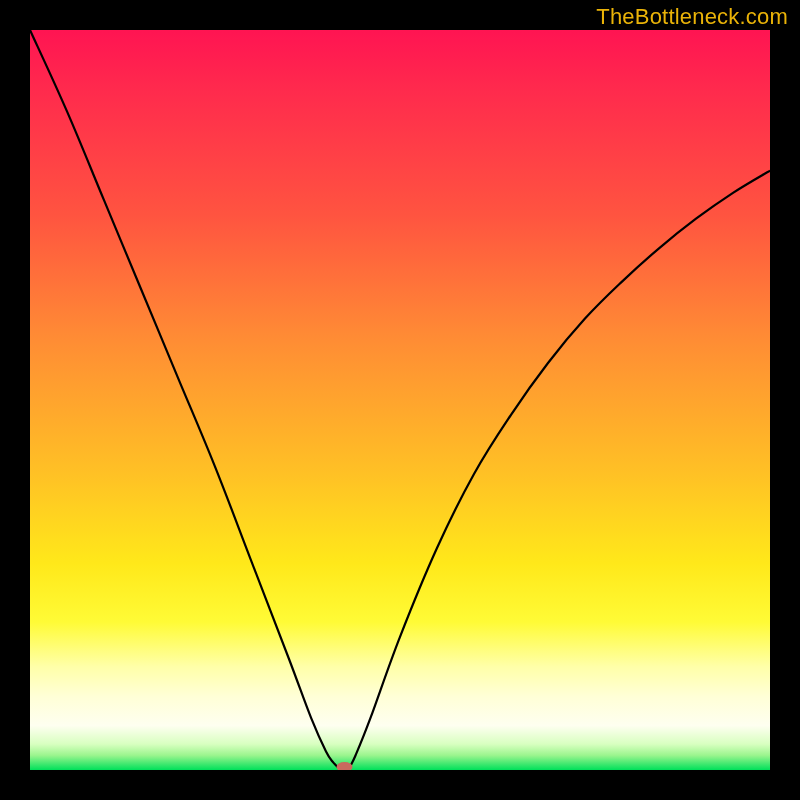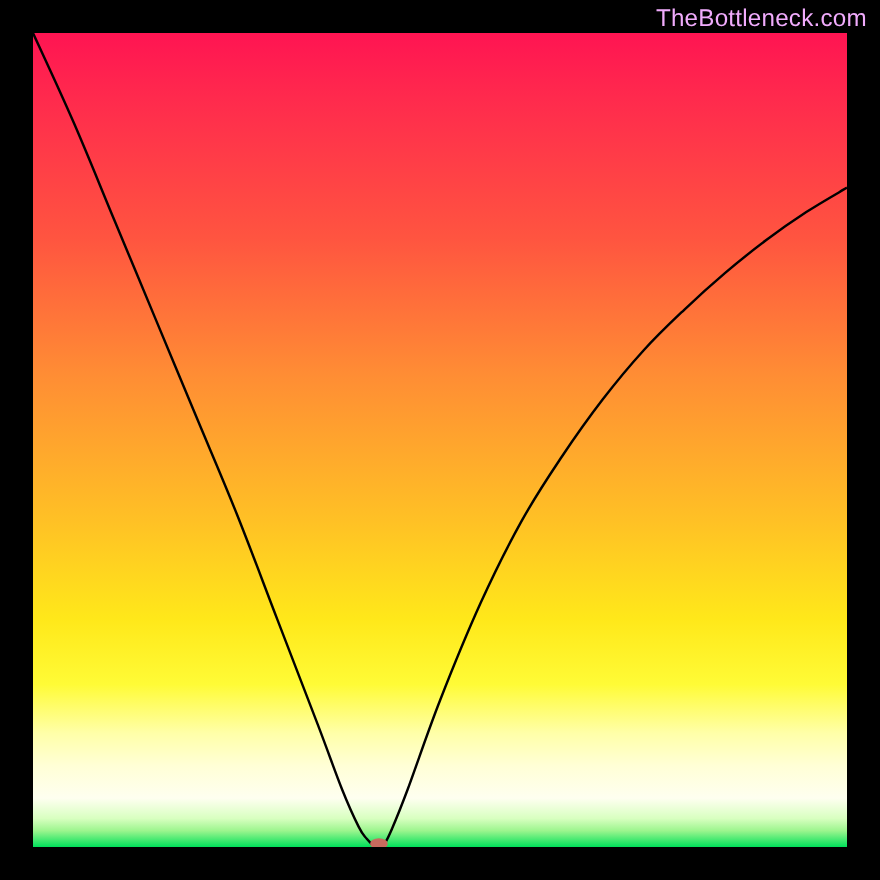--- a/index.html
+++ b/index.html
@@ -15,21 +15,21 @@
     position: relative;
     width: 800px;
     height: 800px;
     background: #000;
     box-sizing: border-box;
   }
   .watermark {
     position: absolute;
     top: 4px;
     right: 12px;
-    color: #f0abfc;
+    color: #eab308;
     font-size: 22px;
     font-weight: 500;
     letter-spacing: 0.2px;
     user-select: none;
   }
   .plot {
     position: absolute;
     left: 30px;
     top: 30px;
     width: 740px;

